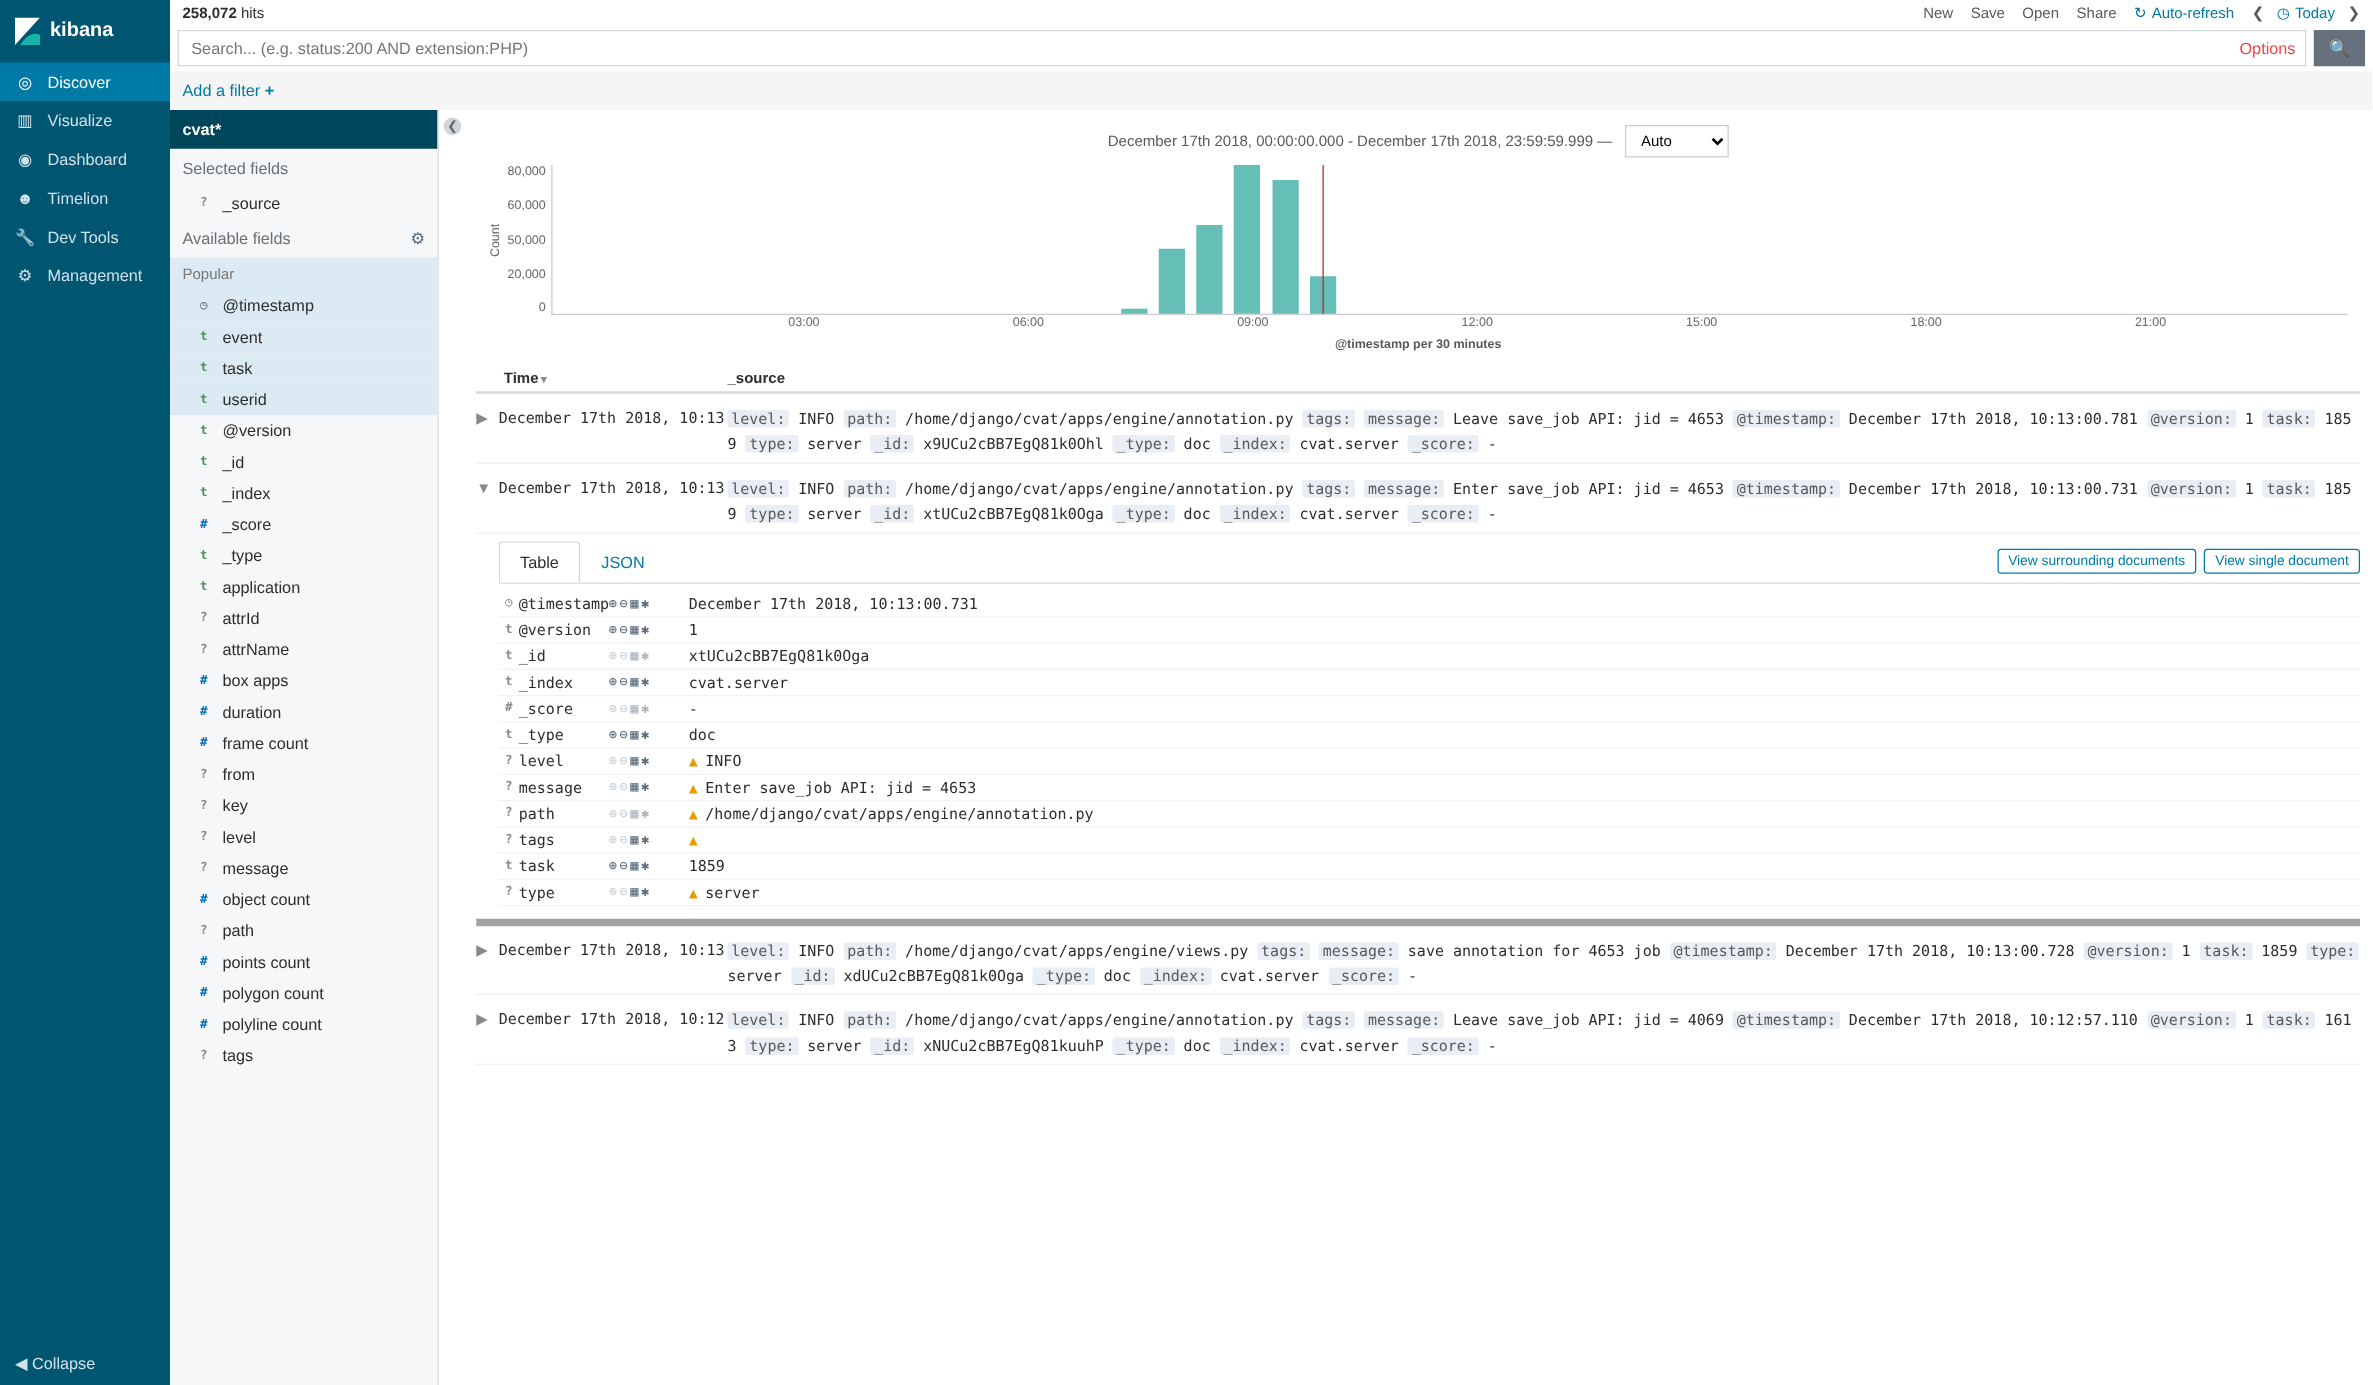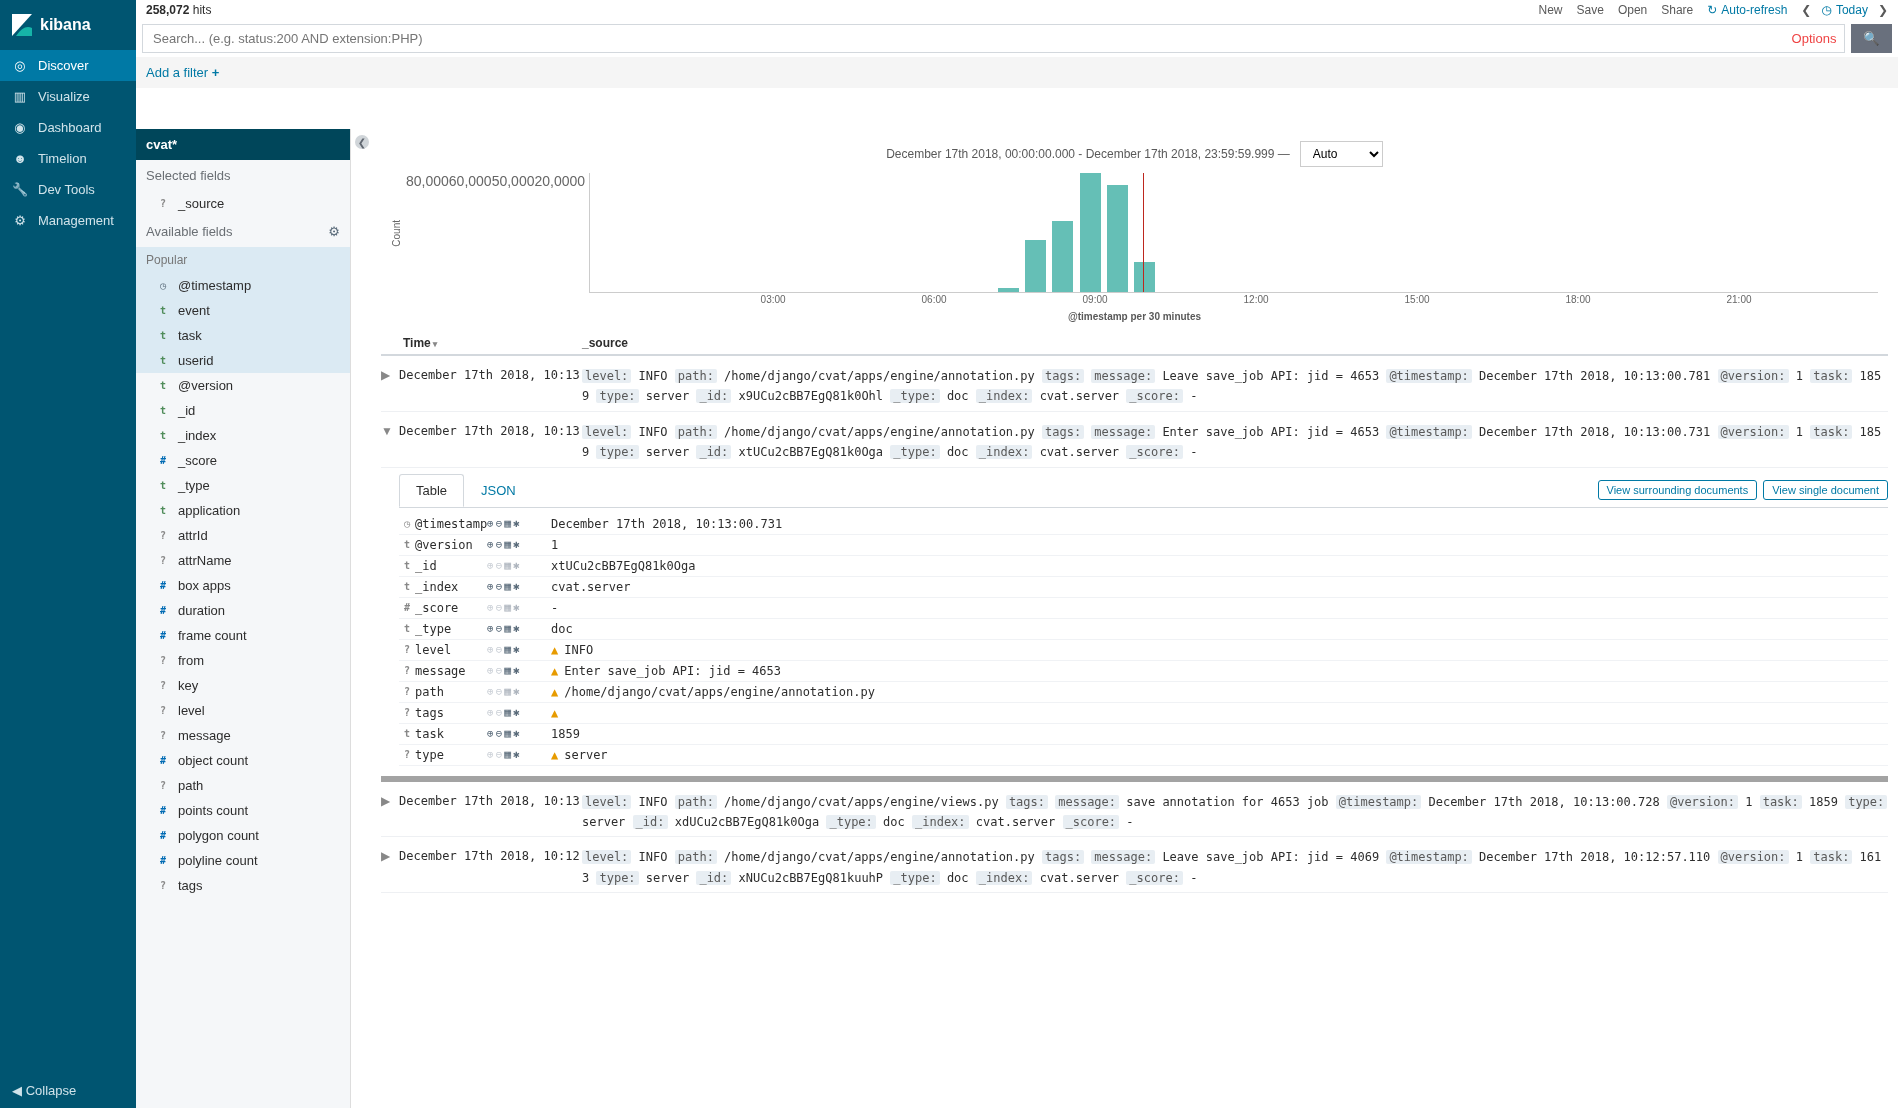--- a/index.html
+++ b/index.html
@@ -34,42 +34,42 @@
 .searchbar { display: flex; padding: 4px 6px 4px 6px; gap: 6px; }
 .searchbar input { flex: 1; border: 1px solid #d3d8dd; padding: 6px 10px; font-size: 13px; color: #9fa6ad;}
 .searchbar .options { color: #ef4444; padding: 6px 8px; font-size: 13px; border: 1px solid #d3d8dd; border-left:none;}
 .searchbar .go { background: #69707d; color: #fff; padding: 6px 12px; border: none; display:flex;align-items:center;}
 
 
 .filterbar { background: #f5f5f5; padding: 8px 10px; font-size: 13px; }
 .filterbar a { color: #0079a5; text-decoration: none; }
 
 
-.cols { flex: 1; display: flex; overflow: hidden; margin-top: 41px; }
+.cols { flex: 1; display: flex; overflow: hidden; }
 .fields { width: 215px; background: #f5f7f9; border-right: 1px solid #ddd; overflow-y: auto; font-size: 13px; }
 .fields .idx { background: #00465a; color: #fff; padding: 8px 10px; font-weight: 600; }
 .fields .idx::after { content: ""; }
 .fields .hdr { padding: 8px 10px; color: #6a6f74; font-size: 13px; display:flex;align-items:center;justify-content:space-between;}
 .fields .fld { padding: 5px 10px 5px 20px; display: flex; align-items: center; cursor: pointer; }
 .fields .fld.popular { background: #dbeaf3; }
 .fields .fld .ft { width: 14px; font-size: 10px; color: #888; font-family: monospace; font-weight:bold; text-align:center; margin-right:8px;}
 .fields .fld .ft.t{color:#4f8c5a;}
 .fields .fld .ft.n{color:#006bb4;}
 .fields .fld .ft.q{color:#888;}
 .fields .fld .ft.clock{color:#5a6b7a;}
 .fields .sub { padding: 6px 10px; color: #777; font-size: 12px; background:#dbeaf3;}
 
 .results { flex: 1; overflow: auto; padding: 6px 10px 30px 30px; position:relative;}
 .results .collapsehist{position:absolute;left:4px;top:6px;width:14px;height:14px;border-radius:50%;background:#d0d5d9;color:#606770;font-size:10px;display:flex;align-items:center;justify-content:center;cursor:pointer;}
 .results .daterange { text-align: center; font-size: 12px; color: #595959; padding: 6px; display:flex;align-items:center;justify-content:center;gap:10px;}
 .results .daterange select{border:1px solid #ccc;padding:4px 28px 4px 8px;font-size:12px;background:#fff;}
 
 
 .hist-wrap{display:flex;align-items:flex-end;height:120px;padding:0 10px;}
-.y-axis{display:flex;justify-content:space-between;height:100%;font-size:14px;color:#666;align-items:flex-start;padding-right:4px;}
+.y-axis{display:flex;flex-direction:column;justify-content:space-between;height:100%;font-size:10px;color:#666;align-items:flex-end;padding-right:4px;}
 .y-label{writing-mode:vertical-rl;transform:rotate(180deg);font-size:10px;color:#666;margin-right:4px;align-self:center;}
 .bars{flex:1;display:flex;align-items:flex-end;height:100%;position:relative;border-left:1px solid #ccc;border-bottom:1px solid #ccc;}
 .bars .bar{background:#65bfb6;margin:0;position:absolute;bottom:0;width:21px;}
 .bars .ticks{position:absolute;left:0;right:0;bottom:-14px;height:12px;}
 .bars .ticks span{position:absolute;font-size:10px;color:#666;transform:translateX(-50%);padding-left:44px;}
 .bars .redline{position:absolute;top:0;bottom:0;width:1px;background:#bd271e;}
 .x-label{text-align:center;font-size:10px;font-weight:600;color:#595959;margin:18px 0 4px;}
 
 
 .doc-hdr{display:flex;border-bottom:2px solid #d3d8dd;padding:10px 0 4px;font-weight:700;font-size:12px;}

